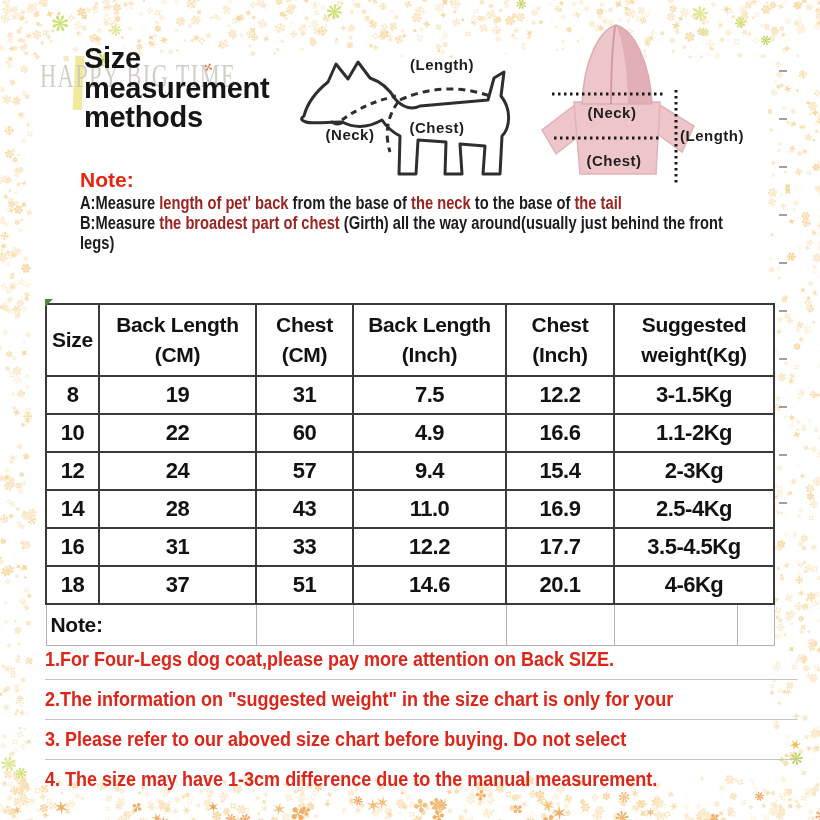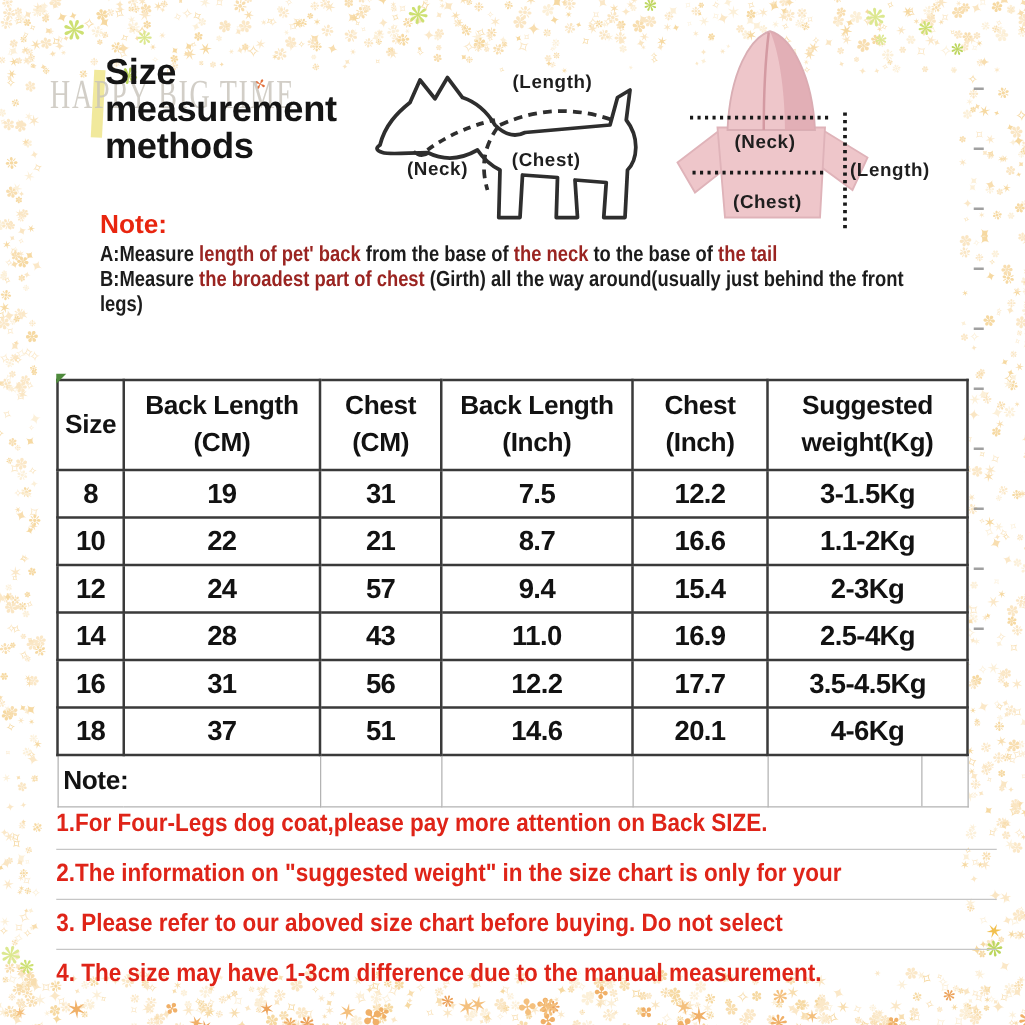--- a/index.html
+++ b/index.html
@@ -1503,22 +1503,22 @@
           <td>8</td>
           <td>19</td>
           <td>31</td>
           <td>7.5</td>
           <td>12.2</td>
           <td>3-1.5Kg</td>
         </tr>
         <tr>
           <td>10</td>
           <td>22</td>
-          <td>21</td>
-          <td>8.7</td>
+          <td>60</td>
+          <td>4.9</td>
           <td>16.6</td>
           <td>1.1-2Kg</td>
         </tr>
         <tr>
           <td>12</td>
           <td>24</td>
           <td>57</td>
           <td>9.4</td>
           <td>15.4</td>
           <td>2-3Kg</td>
@@ -1527,21 +1527,21 @@
           <td>14</td>
           <td>28</td>
           <td>43</td>
           <td>11.0</td>
           <td>16.9</td>
           <td>2.5-4Kg</td>
         </tr>
         <tr>
           <td>16</td>
           <td>31</td>
-          <td>56</td>
+          <td>33</td>
           <td>12.2</td>
           <td>17.7</td>
           <td>3.5-4.5Kg</td>
         </tr>
         <tr>
           <td>18</td>
           <td>37</td>
           <td>51</td>
           <td>14.6</td>
           <td>20.1</td>

